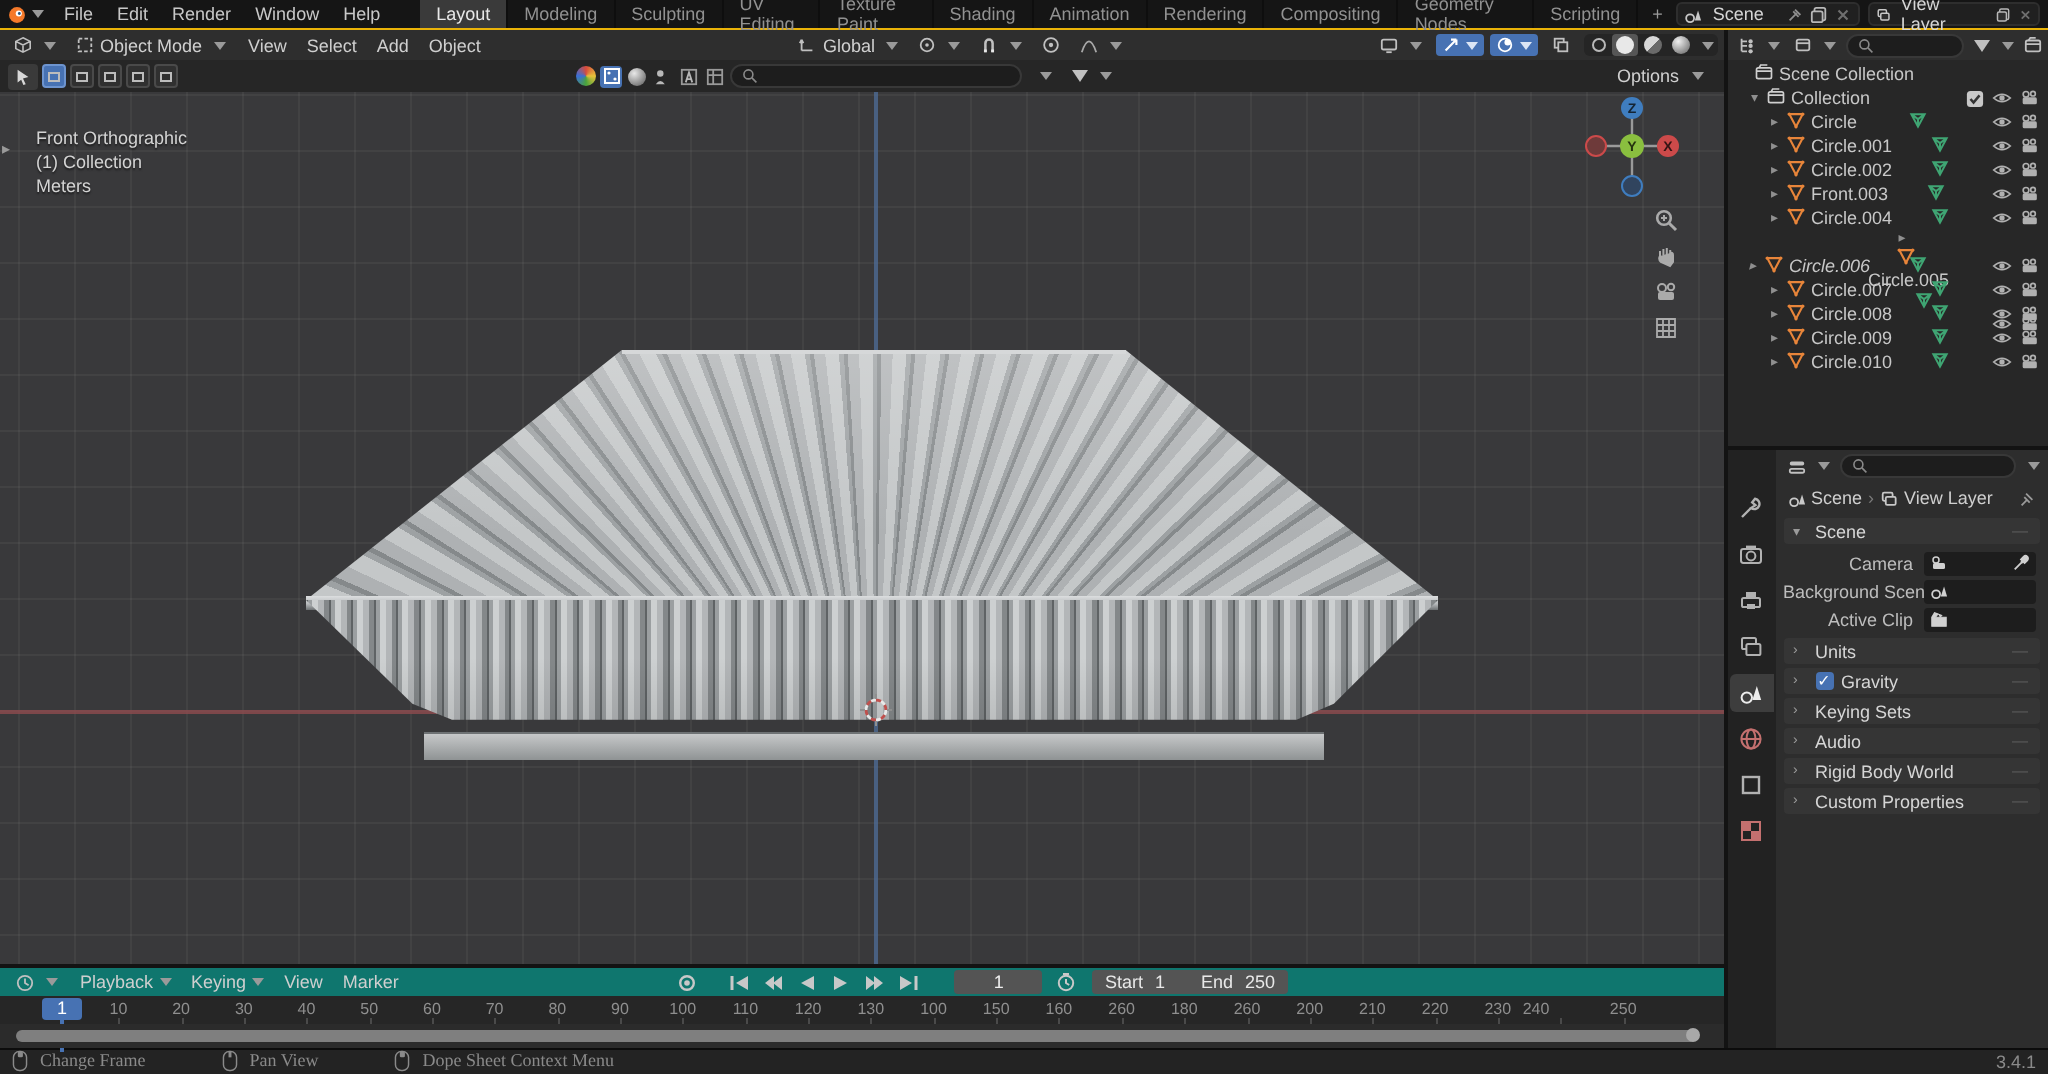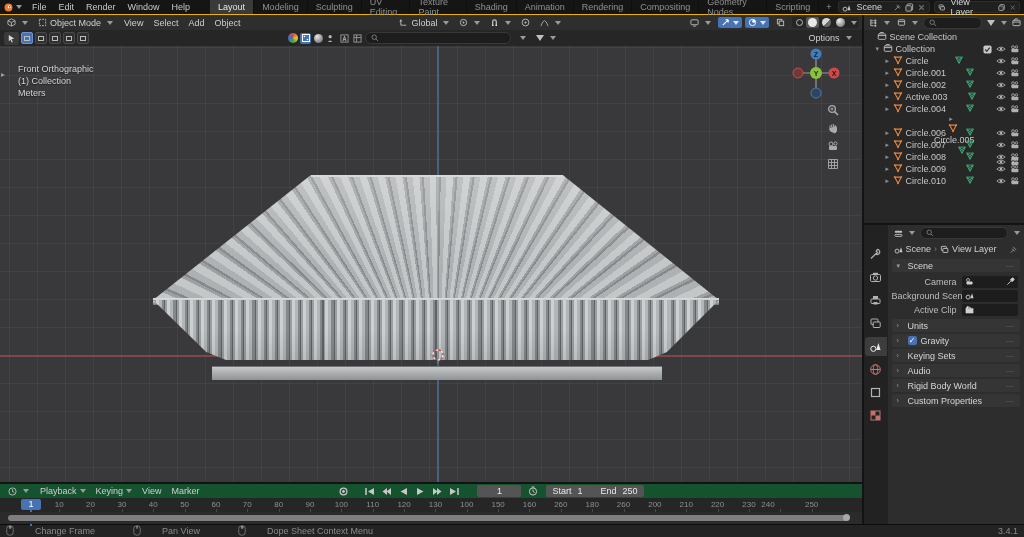--- a/index.html
+++ b/index.html
@@ -99,38 +99,38 @@
   .panel-head { height:13px; background:#353535; border-radius:2px; display:flex; align-items:center; padding:0 5px; gap:4px; color:#d6d6d6; }
   .panel-head .grip { margin-left:auto; color:#5c5c5c; letter-spacing:1px; font-size:8px; }
   .p-row { display:flex; align-items:center; height:13px; margin:1px 0; }
   .p-lbl { flex:0 0 70px; text-align:right; padding-right:5px; color:#bdbdbd; white-space:nowrap; overflow:hidden; }
   .p-field { flex:1; height:12px; background:#1d1d1d; border-radius:2px; display:flex; align-items:center; padding:0 3px; gap:2px; margin-right:2px; }
   .chk { width:9px; height:9px; border-radius:2px; background:#4772b3; color:#fff; font-size:8px; line-height:9px; text-align:center; }
   .p-caret { color:#9a9a9a; font-size:7px; width:7px; }
 
   
   .timeline { height:42px; display:flex; flex-direction:column; border-top:2px solid #131313; }
-  .tl-header { height:15px; background:#14532d; display:flex; align-items:center; padding:0 4px; gap:2px; }
+  .tl-header { height:15px; background:#0f766e; display:flex; align-items:center; padding:0 4px; gap:2px; }
   .tl-menu { padding:1px 5px; color:#cfcfcf; display:flex; align-items:center; }
   .play-group { display:flex; align-items:center; gap:3px; margin-left:10px; }
   .pg-btn { width:14px; height:12px; display:flex; align-items:center; justify-content:center; border-radius:2px; }
   .frame-field { width:44px; height:12px; background:#545454; border-radius:2px; color:#f0f0f0; text-align:center; line-height:12px; margin-left:14px; }
   .se-group { display:flex; align-items:center; height:12px; background:#545454; border-radius:2px; margin-left:4px; padding:0 6px; gap:6px; color:#e8e8e8; }
   .tl-ruler { height:14px; background:#262626; position:relative; }
   .tick { position:absolute; top:2px; transform:translateX(-50%); color:#8f8f8f; font-size:8px; }
   .tickmark { position:absolute; bottom:0; width:1px; height:3px; background:#4a4a4a; }
   .cf-pill { position:absolute; left:21px; top:1px; width:20px; height:11px; background:#4772b3; border-radius:2px; color:#fff; text-align:center; line-height:11px; }
   .cf-line { position:absolute; left:30px; top:12px; width:2px; height:16px; background:#4772b3; }
   .tl-scroll { height:13px; background:#2b2b2b; position:relative; }
   .scroll-thumb { position:absolute; left:8px; right:14px; top:3px; height:6px; border-radius:3px; background:#7f7f7f; }
   .scroll-knob { position:absolute; right:12px; top:2.5px; width:7px; height:7px; border-radius:50%; background:#a8a8a8; }
 
   
   .statusbar { height:13px; background:#232323; display:flex; align-items:center; color:#8a8a8a; padding:0 6px; gap:8px; border-top:1px solid #0c0c0c; }
-  .hint { display:flex; align-items:center; gap:21px; margin-right:38px; }
+  .hint { display:flex; align-items:flex-start; gap:6px; margin-right:38px;font-family:Liberation Serif, serif; }
   .version { margin-left:auto; color:#8a8a8a; }
 </style>
 </head>
 <body>
 
 <div class="topbar">
   <div class="logo-btn">
     <svg class="mini-ic" viewBox="0 0 10 10">
       <circle cx="5" cy="5" r="4.4" fill="#f5792a"></circle>
         <circle cx="6" cy="4.2" r="1.7" fill="#fff"></circle>
@@ -712,21 +712,21 @@
             </span>
           </div>
           <div class="ol-row" style="padding-left: 22px;">
             <span class="ol-caret">▸</span>
             <span><svg width="10" height="10" viewBox="0 0 12 12">
                 <path d="M2 2.5 L10 2.5 L6 10 Z" fill="none" stroke="#e8853a" stroke-width="1.3"></path>
                 <circle cx="2" cy="2.5" r="1" fill="#e8853a"></circle>
                 <circle cx="10" cy="2.5" r="1" fill="#e8853a"></circle>
                 <circle cx="6" cy="10" r="1" fill="#e8853a"></circle>
               </svg></span>
-            <span class="lbl">Active.003</span>
+            <span class="lbl">Front.003</span>
             <span style="margin-left: 19px;"><svg width="10" height="10" viewBox="0 0 12 12">
                 <path d="M2 2.5 L10 2.5 L6 10 Z M2 2.5 L6 5.5 L10 2.5 M6 5.5 L6 10" fill="none" stroke="#3fa573" stroke-width="1.2"></path>
               </svg></span>
             <span class="ol-right">
               <svg width="10" height="10" viewBox="0 0 12 12">
                 <path d="M1 6 Q6 1.5 11 6 Q6 10.5 1 6 Z" fill="none" stroke="#b0b0b0"></path>
                 <circle cx="6" cy="6" r="1.6" fill="#b0b0b0"></circle>
               </svg>
               <svg width="10" height="10" viewBox="0 0 12 12">
                 <circle cx="3.6" cy="3.8" r="1.7" fill="none" stroke="#b0b0b0"></circle>
@@ -776,21 +776,21 @@
                 <path d="M1 6 Q6 1.5 11 6 Q6 10.5 1 6 Z" fill="none" stroke="#b0b0b0"></path>
                 <circle cx="6" cy="6" r="1.6" fill="#b0b0b0"></circle>
               </svg>
               <svg width="10" height="10" viewBox="0 0 12 12">
                 <circle cx="3.6" cy="3.8" r="1.7" fill="none" stroke="#b0b0b0"></circle>
                 <circle cx="7.8" cy="3.4" r="1.4" fill="none" stroke="#b0b0b0"></circle>
                 <rect x="1.6" y="5.6" width="8.5" height="4.2" rx="1" fill="#b0b0b0"></rect>
               </svg>
             </span>
           </div>
-          <div class="ol-row" style="padding-left: 22px;">
+          <div class="ol-row" style="padding-left: 11px; font-style: italic;">
             <span class="ol-caret">▸</span>
             <span><svg width="10" height="10" viewBox="0 0 12 12">
                 <path d="M2 2.5 L10 2.5 L6 10 Z" fill="none" stroke="#e8853a" stroke-width="1.3"></path>
                 <circle cx="2" cy="2.5" r="1" fill="#e8853a"></circle>
                 <circle cx="10" cy="2.5" r="1" fill="#e8853a"></circle>
                 <circle cx="6" cy="10" r="1" fill="#e8853a"></circle>
               </svg></span>
             <span class="lbl">Circle.006</span>
             <span style="margin-left: 19px;"><svg width="10" height="10" viewBox="0 0 12 12">
                 <path d="M2 2.5 L10 2.5 L6 10 Z M2 2.5 L6 5.5 L10 2.5 M6 5.5 L6 10" fill="none" stroke="#3fa573" stroke-width="1.2"></path>

